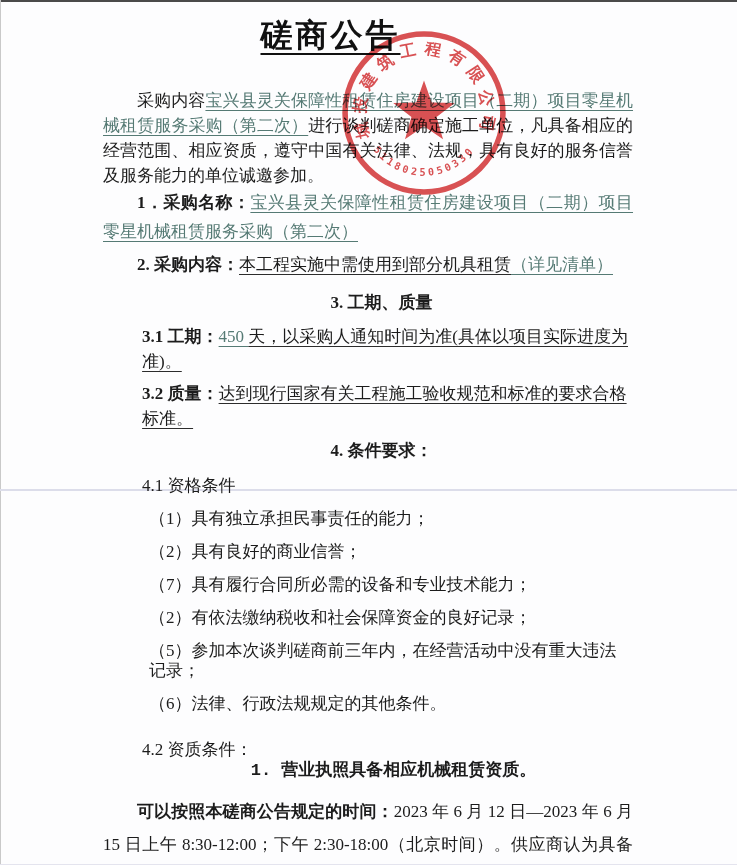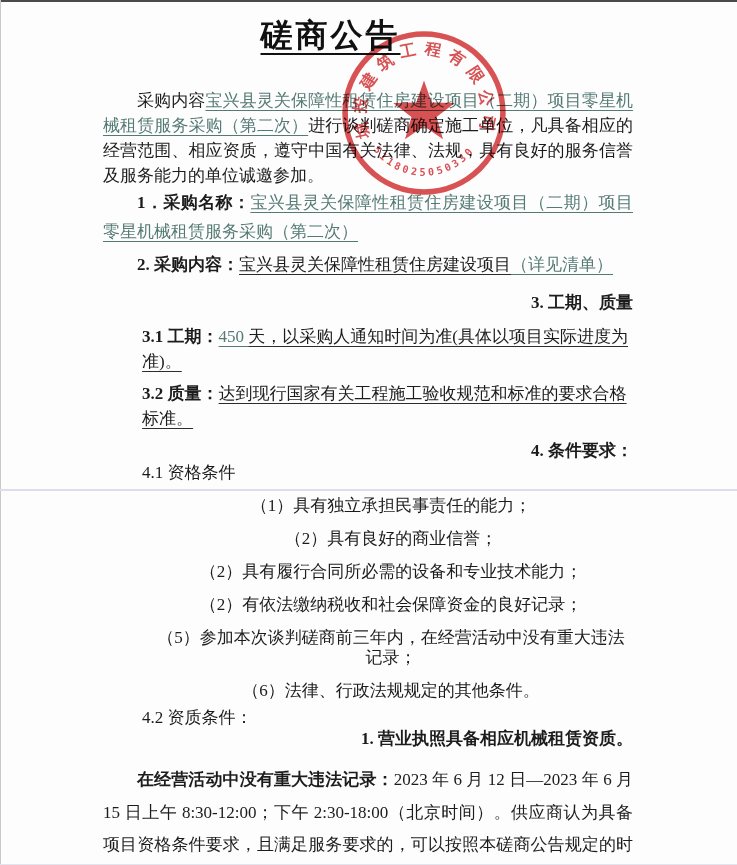--- a/index.html
+++ b/index.html
@@ -28,24 +28,24 @@
   }
 
   .doc-body{
     position:absolute;top:72px;left:103px;width:530px;
     font-size:17px;line-height:25px;
     text-align:justify;
   }
 
   
   .b-para{text-indent:2em;}
-  .b-i1{margin-left:1.6em;text-align:right;}
+  .b-i1{margin-left:1.6em;text-align:center;}
   .b-sub{margin-left:2.3em;text-align:left;}
-  .b-cond{margin-left:2.7em;text-align:center;}
-  .b-qual{margin-left:3em;text-align:right;}
+  .b-cond{margin-left:2.7em;text-align:left;}
+  .b-qual{margin-left:3em;text-align:center;font-family:Liberation Mono, monospace;}
 
   
   .seg-plain{}
   .seg-bold{font-weight:bold;}
   .seg-link{
     color:#557a74;
     text-decoration:underline;
     text-decoration-color:#557a74;
     text-underline-offset:4px;
     text-align:center;
@@ -57,23 +57,23 @@
   }
 
   
   .mt-p1{margin-top:16px;line-height:25px;}
   .mt-item1{line-height:29px;}
   .mt-item2{margin-top:6px;}
   .mt-item3{margin-top:13px;}
   .mt-31{margin-top:9px;}
   .mt-32{margin-top:7px;}
   .mt-4{margin-top:7px;}
-  .mt-41{line-height:20px;}
+  .mt-41{margin-top:13px;line-height:20px;}
   .mt-cond{margin-top:13px;line-height:20px;}
-  .mt-42{margin-top:7px;line-height:20px;}
+  .mt-42{margin-top:26px;line-height:20px;}
   .mt-qual{margin-top:1px;line-height:20px;}
   .mt-signup{margin-top:15px;line-height:32.5px;}
 
   
   .stamp{
     position:absolute;left:338px;top:27px;width:172px;height:172px;
     mix-blend-mode:multiply;
     opacity:0.88;
     pointer-events:none;
   }
@@ -88,35 +88,35 @@
   <div class="scan-seam-line"></div>
   <div class="bottom-edge-line"></div>
 
   <div class="doc-title">
     <span>磋商公告</span>
   </div>
 
   <div class="doc-body">
       <div class="b-para mt-p1"><span class="seg-plain">采购内容</span><span class="seg-link">宝兴县灵关保障性租赁住房建设项目（二期）项目零星机械租赁服务采购（第二次）</span><span class="seg-plain">进行谈判磋商确定施工单位，凡具备相应的经营范围、相应资质，遵守中国有关法律、法规，具有良好的服务信誉及服务能力的单位诚邀参加。</span></div>
       <div class="b-para mt-item1"><span class="seg-bold">1．采购名称：</span><span class="seg-link">宝兴县灵关保障性租赁住房建设项目（二期）项目零星机械租赁服务采购（第二次）</span></div>
-      <div class="b-para mt-item2"><span class="seg-bold">2. 采购内容：</span><span class="seg-u">宝兴县灵关保障性租赁住房建设项目</span><span class="seg-link">（详见清单）</span></div>
+      <div class="b-para mt-item2"><span class="seg-bold">2. 采购内容：</span><span class="seg-u">本工程实施中需使用到部分机具租赁</span><span class="seg-link">（详见清单）</span></div>
       <div class="b-i1 mt-item3"><span class="seg-bold">3. 工期、质量</span></div>
       <div class="b-sub mt-31"><span class="seg-bold">3.1 工期：</span><span class="seg-link">450 </span><span class="seg-u">天，以采购人通知时间为准(具体以项目实际进度为准)。</span></div>
       <div class="b-sub mt-32"><span class="seg-bold">3.2 质量：</span><span class="seg-u">达到现行国家有关工程施工验收规范和标准的要求合格标准。</span></div>
       <div class="b-i1 mt-4"><span class="seg-bold">4. 条件要求：</span></div>
       <div class="b-sub mt-41"><span class="seg-plain">4.1 资格条件</span></div>
       <div class="b-cond mt-cond"><span class="seg-plain">（1）具有独立承担民事责任的能力；</span></div>
       <div class="b-cond mt-cond"><span class="seg-plain">（2）具有良好的商业信誉；</span></div>
-      <div class="b-cond mt-cond"><span class="seg-plain">（2）具有履行合同所必需的设备和专业技术能力；</span></div>
+      <div class="b-cond mt-cond"><span class="seg-plain">（7）具有履行合同所必需的设备和专业技术能力；</span></div>
       <div class="b-cond mt-cond"><span class="seg-plain">（2）有依法缴纳税收和社会保障资金的良好记录；</span></div>
       <div class="b-cond mt-cond"><span class="seg-plain">（5）参加本次谈判磋商前三年内，在经营活动中没有重大违法记录；</span></div>
       <div class="b-cond mt-cond"><span class="seg-plain">（6）法律、行政法规规定的其他条件。</span></div>
       <div class="b-sub mt-42"><span class="seg-plain">4.2 资质条件：</span></div>
       <div class="b-qual mt-qual"><span class="seg-bold">1. 营业执照具备相应机械租赁资质。</span></div>
-      <div class="b-para mt-signup"><span class="seg-bold">在经营活动中没有重大违法记录：</span><span class="seg-plain">2023 年 6 月 12 日—2023 年 6 月 15 日上午 8:30-12:00；下午 2:30-18:00（北京时间）。供应商认为具备项目资格条件要求，且满足服务要求的，可以按照本磋商公告规定的时间、地点、报名方式，进行领取谈判磋商文件。</span></div>
+      <div class="b-para mt-signup"><span class="seg-bold">可以按照本磋商公告规定的时间：</span><span class="seg-plain">2023 年 6 月 12 日—2023 年 6 月 15 日上午 8:30-12:00；下午 2:30-18:00（北京时间）。供应商认为具备项目资格条件要求，且满足服务要求的，可以按照本磋商公告规定的时间、地点、报名方式，进行领取谈判磋商文件。</span></div>
     </div>
 
   <svg class="stamp" viewBox="0 0 170 170" aria-hidden="true">
     <defs>
       <path id="arcTop" d="M 34.8 114 A 58 58 0 1 1 135.2 114" fill="none"></path>
       <path id="arcBottom" d="M 26.7 106.2 A 62 62 0 0 0 143.3 106.2" fill="none"></path>
     </defs>
     <circle cx="85" cy="85" r="78" fill="none" stroke="#d5393b" stroke-width="5.5"></circle>
     <polygon points="85,53 92.6,74.5 115.4,75.1 97.4,89 103.8,110.9 85,98 66.2,110.9 72.6,89 54.6,75.1 77.4,74.5" fill="#d5393b"></polygon>
     <text font-size="16" font-weight="bold" fill="#d5393b" letter-spacing="7" style="font-family:'Liberation Serif','DejaVu Serif',serif;">

